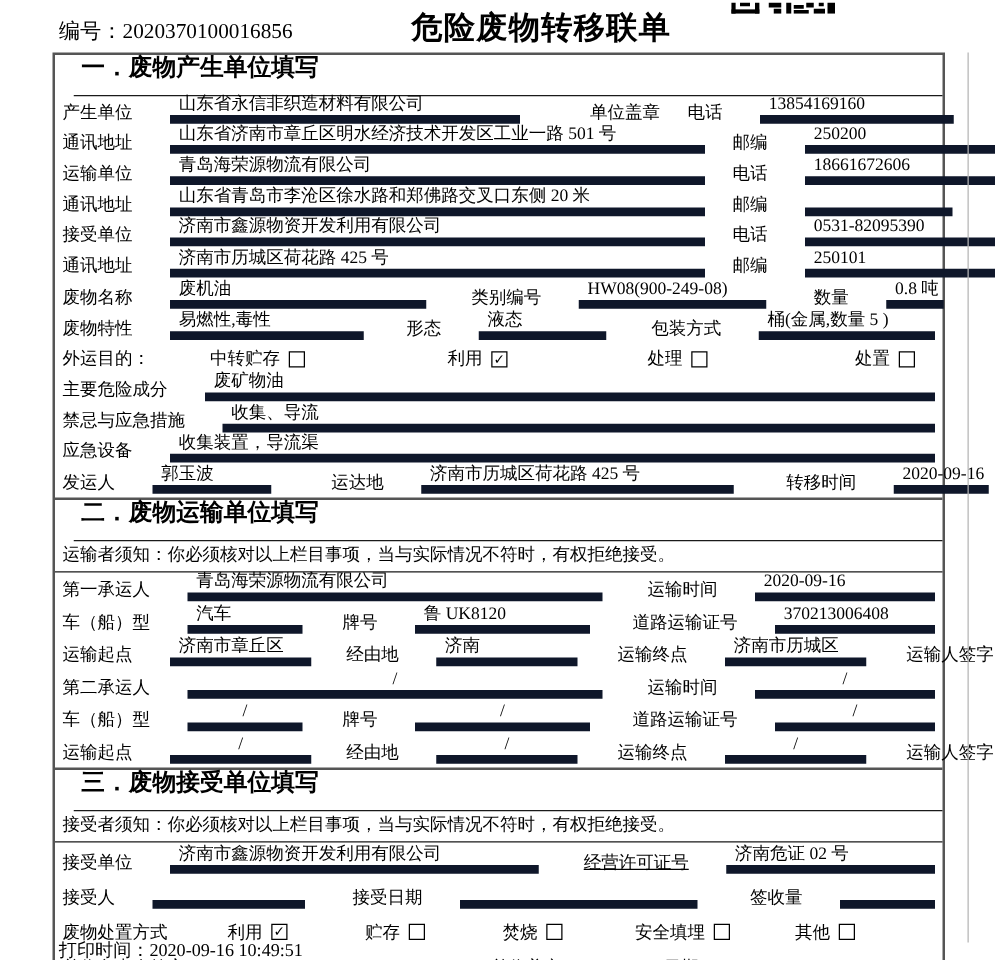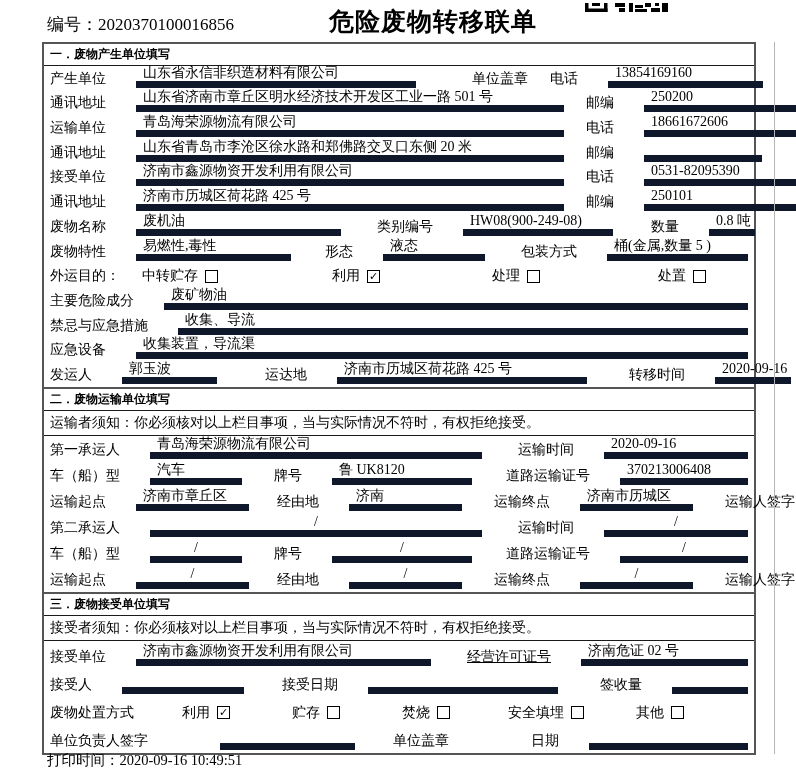--- a/index.html
+++ b/index.html
@@ -12,22 +12,22 @@
   .page { position:relative; width:796px; height:768px; overflow:hidden; background:#fff; }
 
   
   .doc-no   { position:absolute; left:47px; top:13px; font-size:17px; white-space:nowrap; }
   .title    { position:absolute; left:329px; top:5px; font-size:25px; font-weight:bold; letter-spacing:1px; white-space:nowrap; }
   .qr-frag  { position:absolute; left:585px; top:0; }
 
   
   .formbox  { position:absolute; left:42px; top:42px; width:714px; border:2px solid #555; background:#fff; }
   .section + .section { border-top:2px solid #555; }
-  .sec-header { height:22px; line-height:21px; border-bottom:1px solid #1a1a1a;
-                font-weight:bold; padding:0 6px; font-size:12px; white-space:nowrap; }
+  .sec-header { height:33px; line-height:21px; border-bottom:1px solid #1a1a1a;
+                font-weight:bold; padding:0 6px; font-size:19px; white-space:nowrap;margin-left:15px; }
   .notice   { height:25px; line-height:24px; border-bottom:1px solid #1a1a1a; padding:0 6px; white-space:nowrap; }
 
   .row { display:flex; align-items:flex-end; padding:0 6px;gap:22px; }
   .sec0 .row { height:24.7px; }
   .sec1 .row { height:26px; }
   .sec2 .row { height:28px; }
 
   .lbl, .txt { white-space:nowrap; margin-bottom:3px; flex:0 0 auto; }
   .fld { border-bottom:7px solid #0f172a; margin-left:8px; margin-bottom:3px;
          white-space:nowrap; display:flex; align-items:flex-end; min-height:17px; flex:0 0 auto; }
@@ -160,21 +160,21 @@
           <span class="fld" style="width: 102px;">
             <span class="val">液态</span>
           </span>
           <span class="lbl" style="margin-left: 14px;">包装方式</span>
           <span class="fld grow">
             <span class="val">桶(金属,数量  5 )</span>
           </span>
         </div>
         <div class="row">
           <span class="lbl">外运目的：</span>
-          <span class="cbg" style="margin-left: 0; align-items: center;">
+          <span class="cbg" style="margin-left: 26px; align-items: center;">
             <span>中转贮存</span>
             <span class="cb"></span>
           </span>
           <span class="cbg" style="margin-left: 92px;">
             <span>利用</span>
             <span class="cb">✓</span>
           </span>
           <span class="cbg" style="margin-left: 90px;">
             <span>处理</span>
             <span class="cb"></span>

